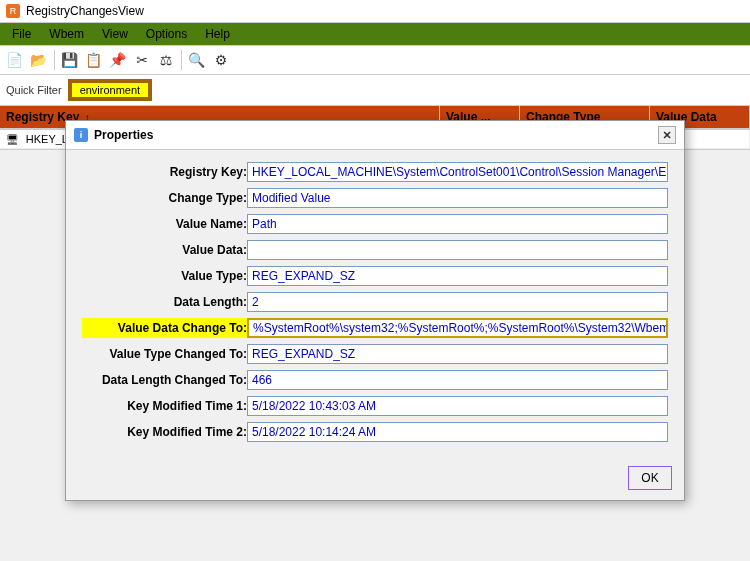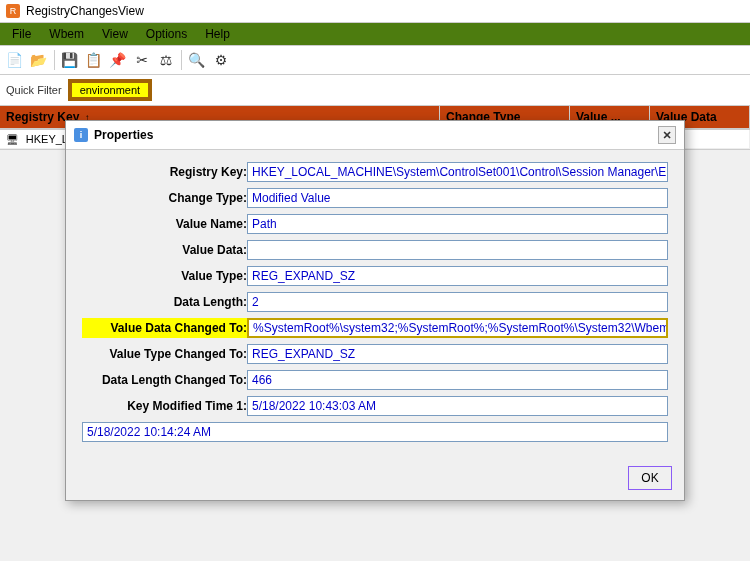--- a/index.html
+++ b/index.html
@@ -282,25 +282,25 @@
   <span class="quick-filter-label">Quick Filter</span>
   <span class="quick-filter-tag">environment</span>
 </div>
 
 <div class="main-table-area">
   <div class="table-header">
     <div class="col col-registry-key">
       <span>Registry Key</span>
       <span class="sort-arrow">↑</span>
     </div>
+    <div class="col col-value-name">
+      <span>Value ...</span>
+    </div>
     <div class="col col-change-type">
       <span>Change Type</span>
-    </div>
-    <div class="col col-value-name">
-      <span>Value ...</span>
     </div>
     <div class="col col-value-data">
       <span>Value Data</span>
     </div>
   </div>
   <div class="table-row">
     <div class="col col-registry-key">
       <span style="font-size:10px; margin-right:4px;">🖥</span>
       <span>HKEY_LOCAL_MACHINE\System\ControlSet001\Control\Session Manager\Environment</span>
     </div>
@@ -347,40 +347,41 @@
         <span class="prop-label">Value Type:</span>
         <div class="prop-value-box">REG_EXPAND_SZ</div>
       </div>
 
       <div class="prop-row">
         <span class="prop-label">Data Length:</span>
         <div class="prop-value-box">2</div>
       </div>
 
       <div class="prop-row highlighted">
-        <span class="prop-label">Value Data Changed To:</span>
+        <span class="prop-label">Value Data Change To:</span>
         <div class="prop-value-box highlighted-box">%SystemRoot%\system32;%SystemRoot%;%SystemRoot%\System32\Wbem</div>
       </div>
 
       <div class="prop-row">
         <span class="prop-label">Value Type Changed To:</span>
         <div class="prop-value-box">REG_EXPAND_SZ</div>
       </div>
 
       <div class="prop-row">
         <span class="prop-label">Data Length Changed To:</span>
         <div class="prop-value-box">466</div>
       </div>
 
       <div class="prop-row">
         <span class="prop-label">Key Modified Time 1:</span>
         <div class="prop-value-box">5/18/2022 10:43:03 AM</div>
       </div>
 
       <div class="prop-row">
+        <span class="prop-label">Key Modified Time 2:</span>
         <div class="prop-value-box">5/18/2022 10:14:24 AM</div>
       </div>
 
     </div>
 
     <div class="dialog-footer">
       <button class="ok-btn">OK</button>
     </div>
   </div>
 </div>

